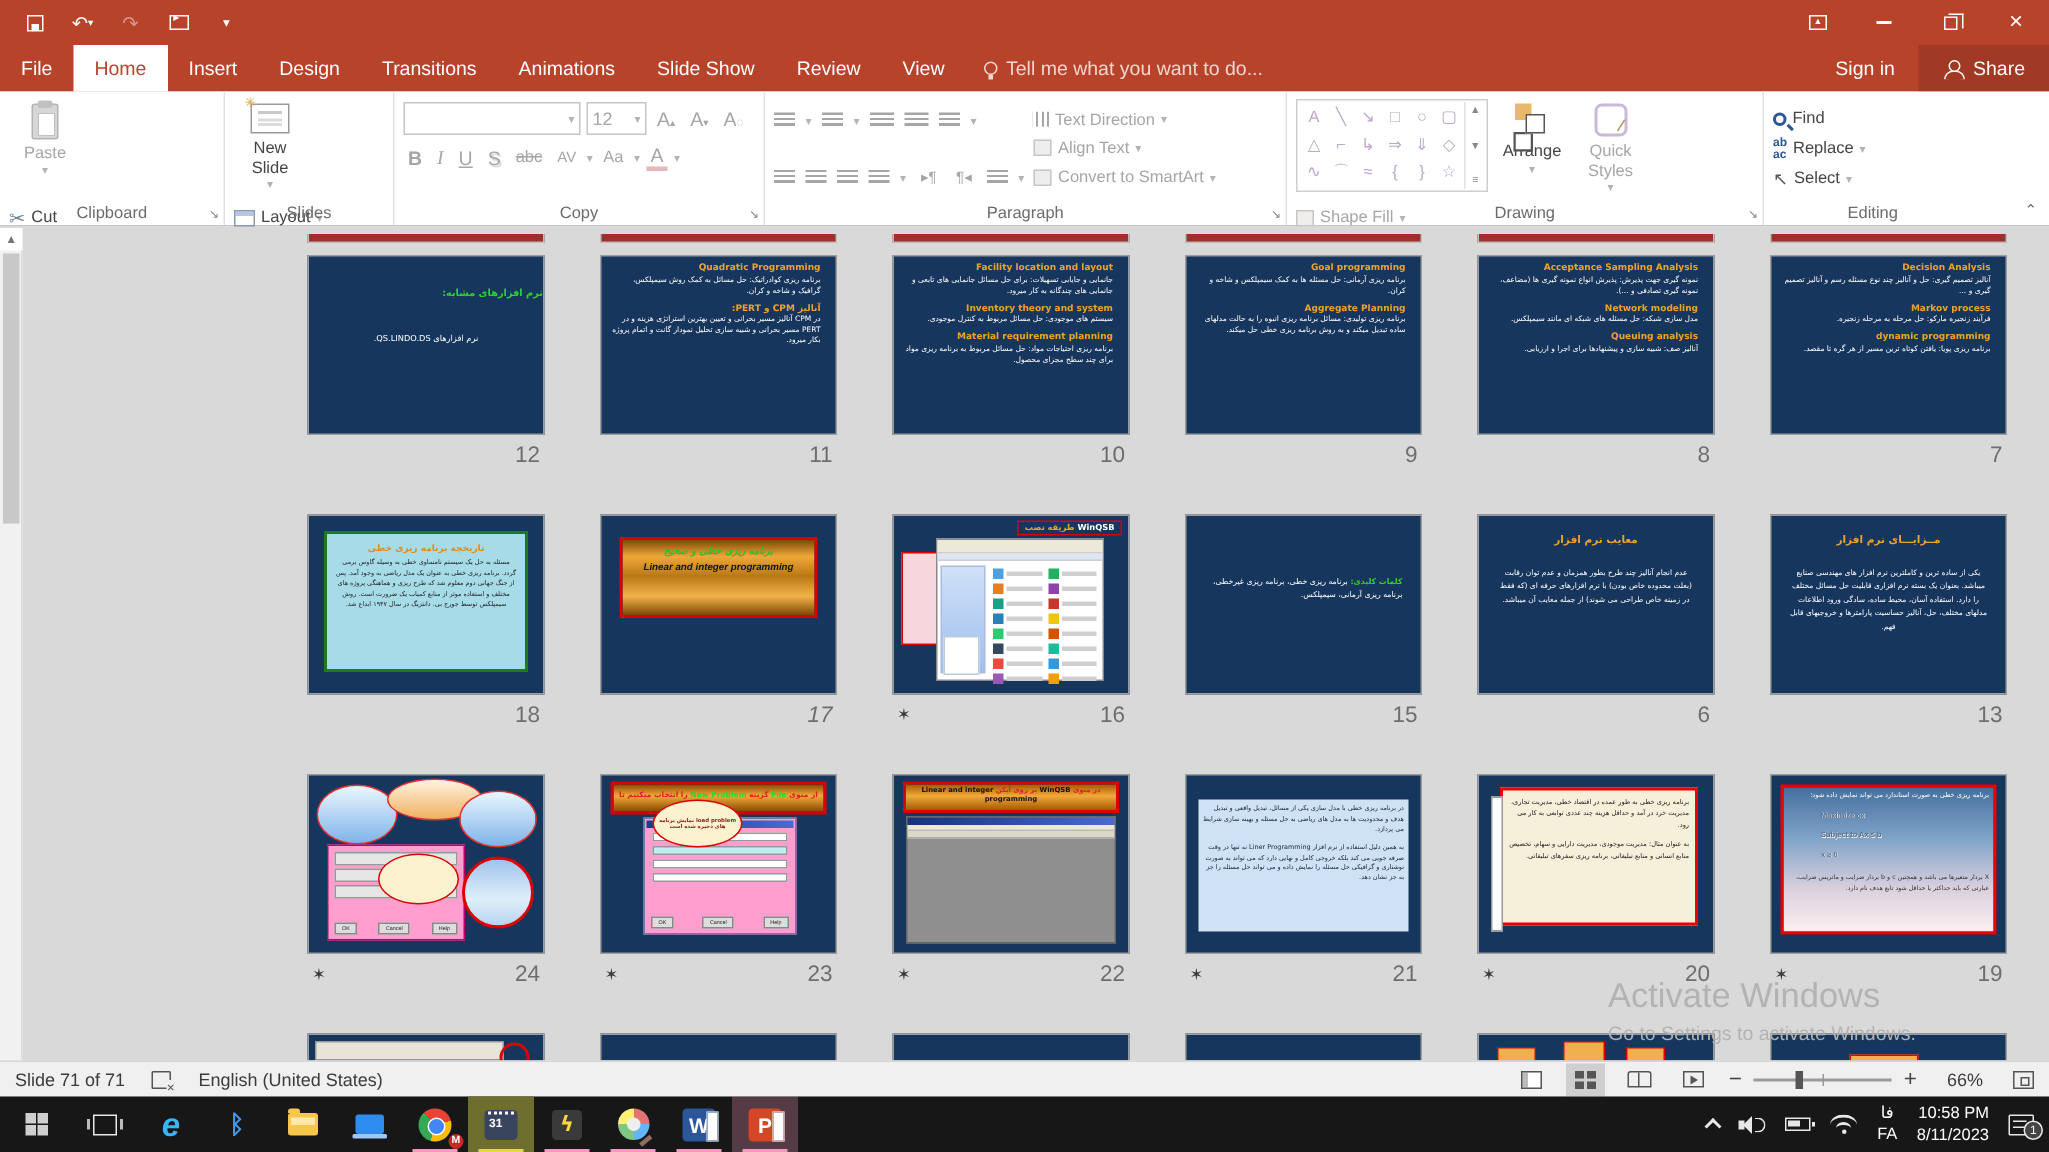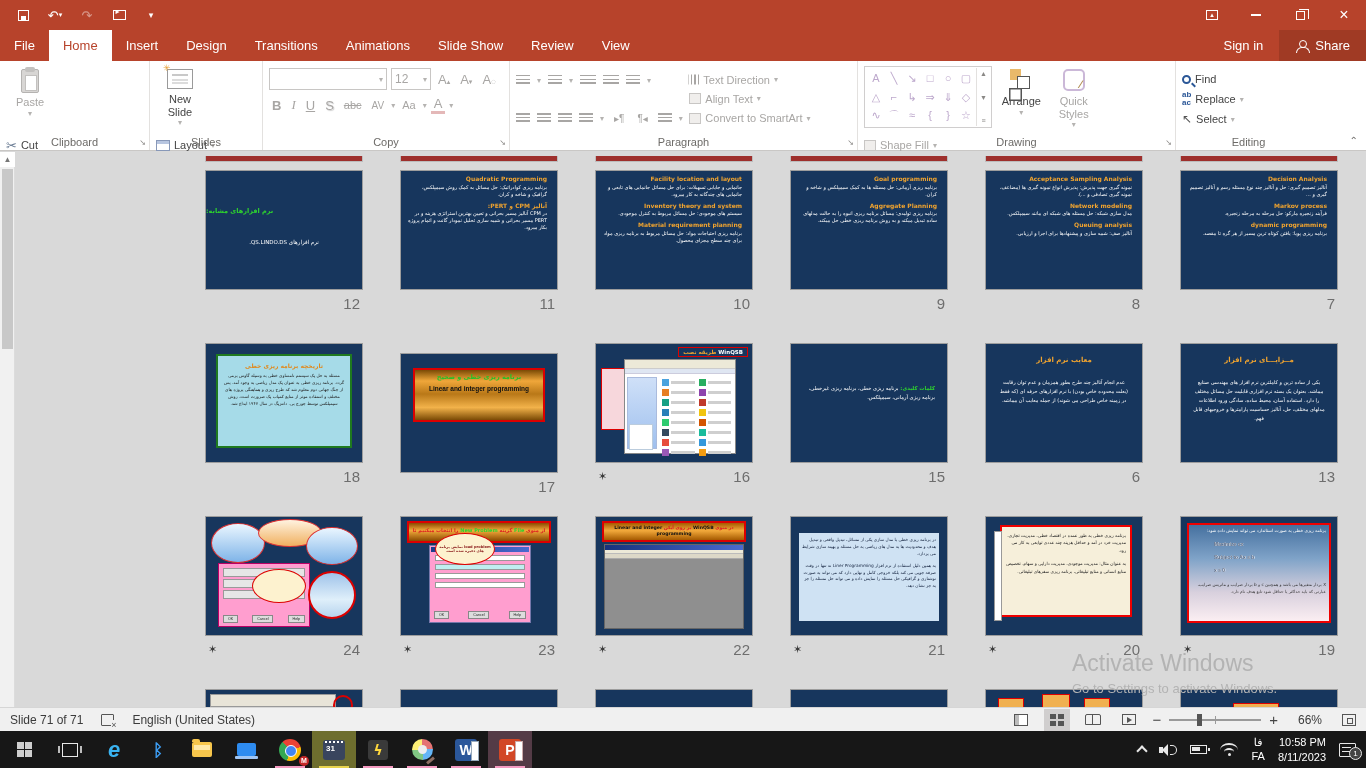--- a/index.html
+++ b/index.html
@@ -87,21 +87,21 @@
 #vscroll .thumbbar{position:absolute;left:2px;top:17px;width:11px;height:180px;background:#c8c8c8}
 .sliver{position:absolute;height:6px;background:#9e2f2c;border:1px solid #bdbdbd;border-top:none}
 .cell{position:absolute;width:158px}
 .thumb{position:relative;width:158px;height:120px;background:#17365d;border:1px solid #9d9d9d;overflow:hidden;font-family:"DejaVu Sans",sans-serif}
 .below{position:absolute;top:121px;left:0;width:158px;height:24px;display:flex;justify-content:space-between;align-items:center;padding:0 3px}
 .star{font-size:11px;color:#3a3a3a}
 .num{font-size:15px;color:#6e6e6e;font-family:"Liberation Sans",sans-serif}
 
 .bk-ho{color:#efa32f;font-weight:bold;font-size:6px;text-align:right;direction:rtl;padding:4px 10px 0 6px;line-height:1.25;font-family:"DejaVu Sans",sans-serif}
 .bk-tw{color:#fff;font-size:5px;text-align:right;direction:rtl;padding:1px 10px 0 6px;line-height:1.4}
-.bk-gt{color:#2ed32e;font-weight:bold;font-size:6.5px;text-align:left;direction:rtl;margin-top:36px}
+.bk-gt{color:#2ed32e;font-weight:bold;font-size:6.5px;text-align:right;direction:rtl;margin-top:20px}
 .bk-wt{color:#fff;font-size:5.5px;text-align:center;direction:rtl;margin-top:24px}
 .bk-ot{color:#efa32f;font-weight:bold;font-size:7px;text-align:center;direction:rtl;margin-top:12px}
 .bk-wc{color:#fff;font-size:5px;text-align:center;direction:rtl;margin-top:14px;padding:0 12px;line-height:1.8}
 .bk-kw{font-size:5.2px;direction:rtl;text-align:right;padding:0 12px;margin-top:40px;line-height:1.7}
 .sp-green{color:#2ed32e;font-weight:bold}
 .sp-white{color:#fff}
 .sp-red{color:#d22}
 .sp-black{color:#111;font-weight:bold}
 
 .box18{position:absolute;left:10px;top:10px;right:10px;bottom:14px;background:#a6dbe8;border:2px solid #1f7a1f}
@@ -272,20 +272,24 @@
 <div id="tabrow">
   <div class="tab">File</div>
   <div class="tab active">Home</div>
   <div class="tab">Insert</div>
   <div class="tab">Design</div>
   <div class="tab">Transitions</div>
   <div class="tab">Animations</div>
   <div class="tab">Slide Show</div>
   <div class="tab">Review</div>
   <div class="tab">View</div>
+  <div class="tellme">
+      <span class="bulb"></span>
+      <span>Tell me what you want to do...</span>
+    </div>
   <div class="tabspacer"></div>
   <div class="signin">Sign in</div>
   <div class="sharebox">
       <span class="person"></span>
       <span>Share</span>
     </div>
 </div>
 
 <div id="ribbon">
   <div class="rgroup" style="width:150px">
@@ -589,21 +593,21 @@
           <div class="box18">
             <div class="t18">تاریخچه برنامه ریزی خطی</div>
             <div class="b18">مسئله به حل یک سیستم نامساوی خطی به وسیله گاوس برمی گردد. برنامه ریزی خطی به عنوان یک مدل ریاضی به وجود آمد. پس از جنگ جهانی دوم معلوم شد که طرح ریزی و هماهنگی پروژه های مختلف و استفاده موثر از منابع کمیاب یک ضرورت است. روش سیمپلکس توسط جورج بی. دانتزیگ در سال ۱۹۴۷ ابداع شد.</div>
           </div>
         </div>
         <div class="below">
           <div class="star"></div>
           <div class="num">18</div>
         </div>
       </div>
-      <div class="cell" style="left: 400px; top: 201px;">
+      <div class="cell" style="left: 400px; top: 191px; font-style: italic;">
         <div class="thumb v-goldbox">
           <div class="box17">
             <div class="t17">برنامه ریزی خطی و صحیح</div>
             <div class="s17">Linear and integer programming</div>
           </div>
         </div>
         <div class="below">
           <div class="star"></div>
           <div class="num">17</div>
         </div>

